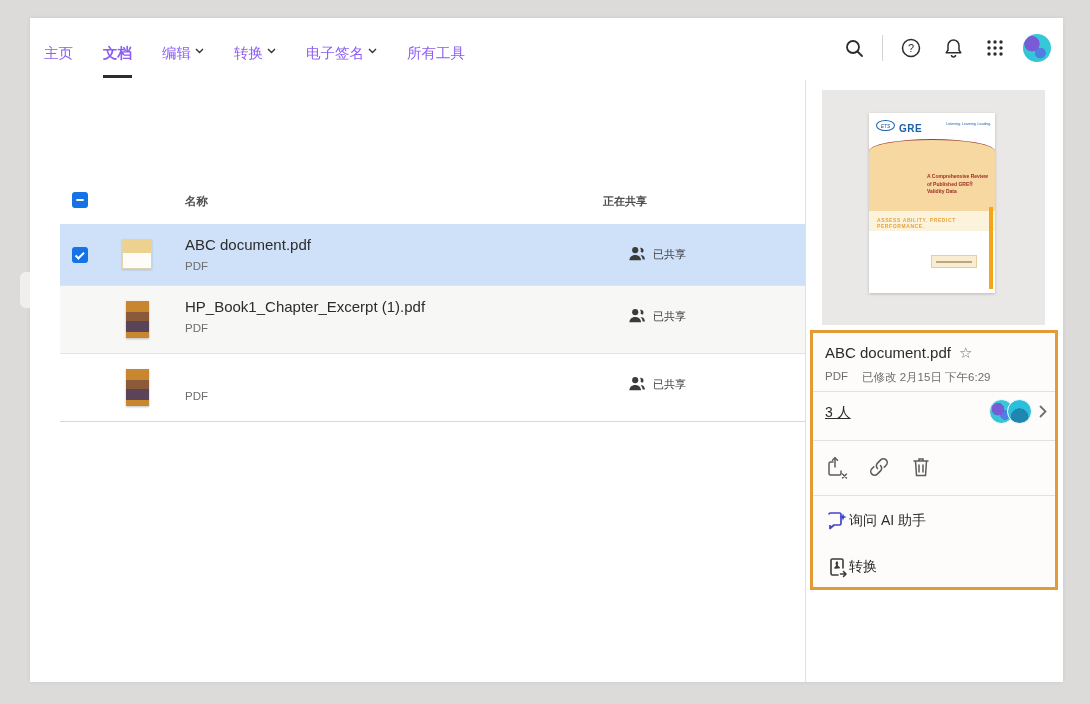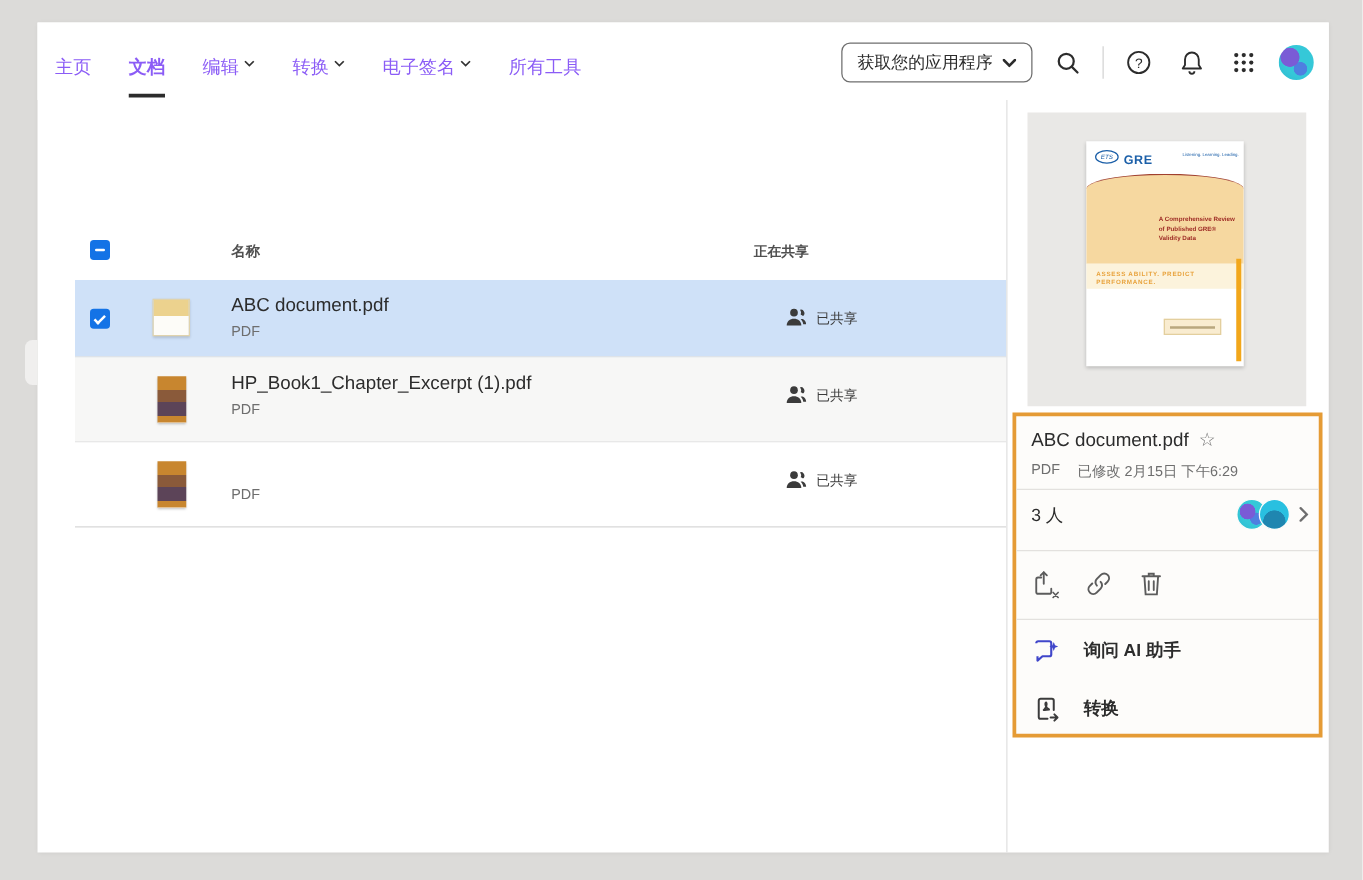--- a/index.html
+++ b/index.html
@@ -91,34 +91,34 @@
   .cover .mini-box i { display:block; margin:5px 4px 0; height:2px; background:#b9a77e; }
   .details-panel {
     position:absolute; left:780px; top:312px; width:248px; height:260px;
     border:3px solid #e59b35; background:#fdfcfa;
   }
   .dp-title-row { position:absolute; left:12px; top:11px; display:flex; align-items:center; gap:8px; }
   .dp-title { font-size:15px; color:#2c2c2c; }
   .star { font-size:15px; color:#6e6e6e; cursor:pointer; line-height:1; }
   .dp-meta { position:absolute; left:12px; top:37px; display:flex; gap:14px; font-size:11.5px; color:#6e6e6e; }
   .dp-div { position:absolute; left:0; right:0; height:1px; background:#e3e1de; }
-  .dp-people { position:absolute; left:12px; top:71px; font-size:14px; color:#2c2c2c; }
+  .dp-people { position:absolute; left:12px; top:71px; font-size:14px; color:#2c2c2c;text-decoration:underline; }
   .dp-avatars { position:absolute; left:176px; top:66px; display:flex; }
   .dp-av { width:25px; height:25px; border-radius:50%; border:1.5px solid #fdfcfa; }
   .dp-av.a1 {
     background:radial-gradient(circle at 35% 40%, #7a5bd6 0 30%, transparent 32%),
                radial-gradient(circle at 65% 65%, #4f7fe0 0 22%, transparent 24%),
                radial-gradient(circle at 70% 30%, #35c8d8 0 60%, #2fb9cf 100%);
     background-color:#35c4cf;
   }
   .dp-av.a2 { margin-left:-7px; background:radial-gradient(circle at 50% 75%, #1f86b0 0 42%, transparent 44%), #29c0e0; }
   .dp-chevron { position:absolute; left:226px; top:72px; cursor:pointer; }
   .dp-actions { position:absolute; left:12px; top:122px; display:flex; gap:18px; }
   .dp-actions .icon-btn { width:24px; height:24px; }
-  .dp-list-row { position:absolute; left:12px; display:flex; align-items:center; gap:18px; cursor:pointer;font-weight:bold; }
+  .dp-list-row { position:absolute; left:12px; display:flex; align-items:center; cursor:pointer; }
   .dp-list-label { font-size:14px; color:#2c2c2c; }
   
   .edge-handle { position:absolute; left:20px; top:272px; width:10px; height:36px; background:#f0efee; border-radius:6px 0 0 6px; cursor:pointer; }
   svg { display:block; }
 </style>
 </head>
 <body>
 
 <div class="window">
 
@@ -152,26 +152,20 @@
             <svg width="9" height="6" viewBox="0 0 9 6">
               <path d="M1 1l3.5 3.5L8 1" fill="none" stroke="#323232" stroke-width="1.4"></path>
             </svg>
           </span>
         </div>
       <div class="nav-item">
           <span>所有工具</span>
         </div>
     </div>
     <div class="nav-right">
-      <button class="get-apps">
-        <span>获取您的应用程序</span>
-        <svg width="11" height="7" viewBox="0 0 11 7">
-            <path d="M1 1l4.5 4.5L10 1" fill="none" stroke="#2c2c2c" stroke-width="2" stroke-linecap="round"></path>
-          </svg>
-      </button>
       <button class="icon-btn">
         <svg width="19" height="19" viewBox="0 0 19 19">
             <circle cx="8" cy="8" r="6" fill="none" stroke="#2c2c2c" stroke-width="1.8"></circle>
             <path d="M12.5 12.5L17 17" stroke="#2c2c2c" stroke-width="1.8" stroke-linecap="round"></path>
           </svg>
       </button>
       <div class="v-div"></div>
       <button class="icon-btn">
         <svg width="20" height="20" viewBox="0 0 20 20">
             <circle cx="10" cy="10" r="8.5" fill="none" stroke="#2c2c2c" stroke-width="1.5"></circle>

